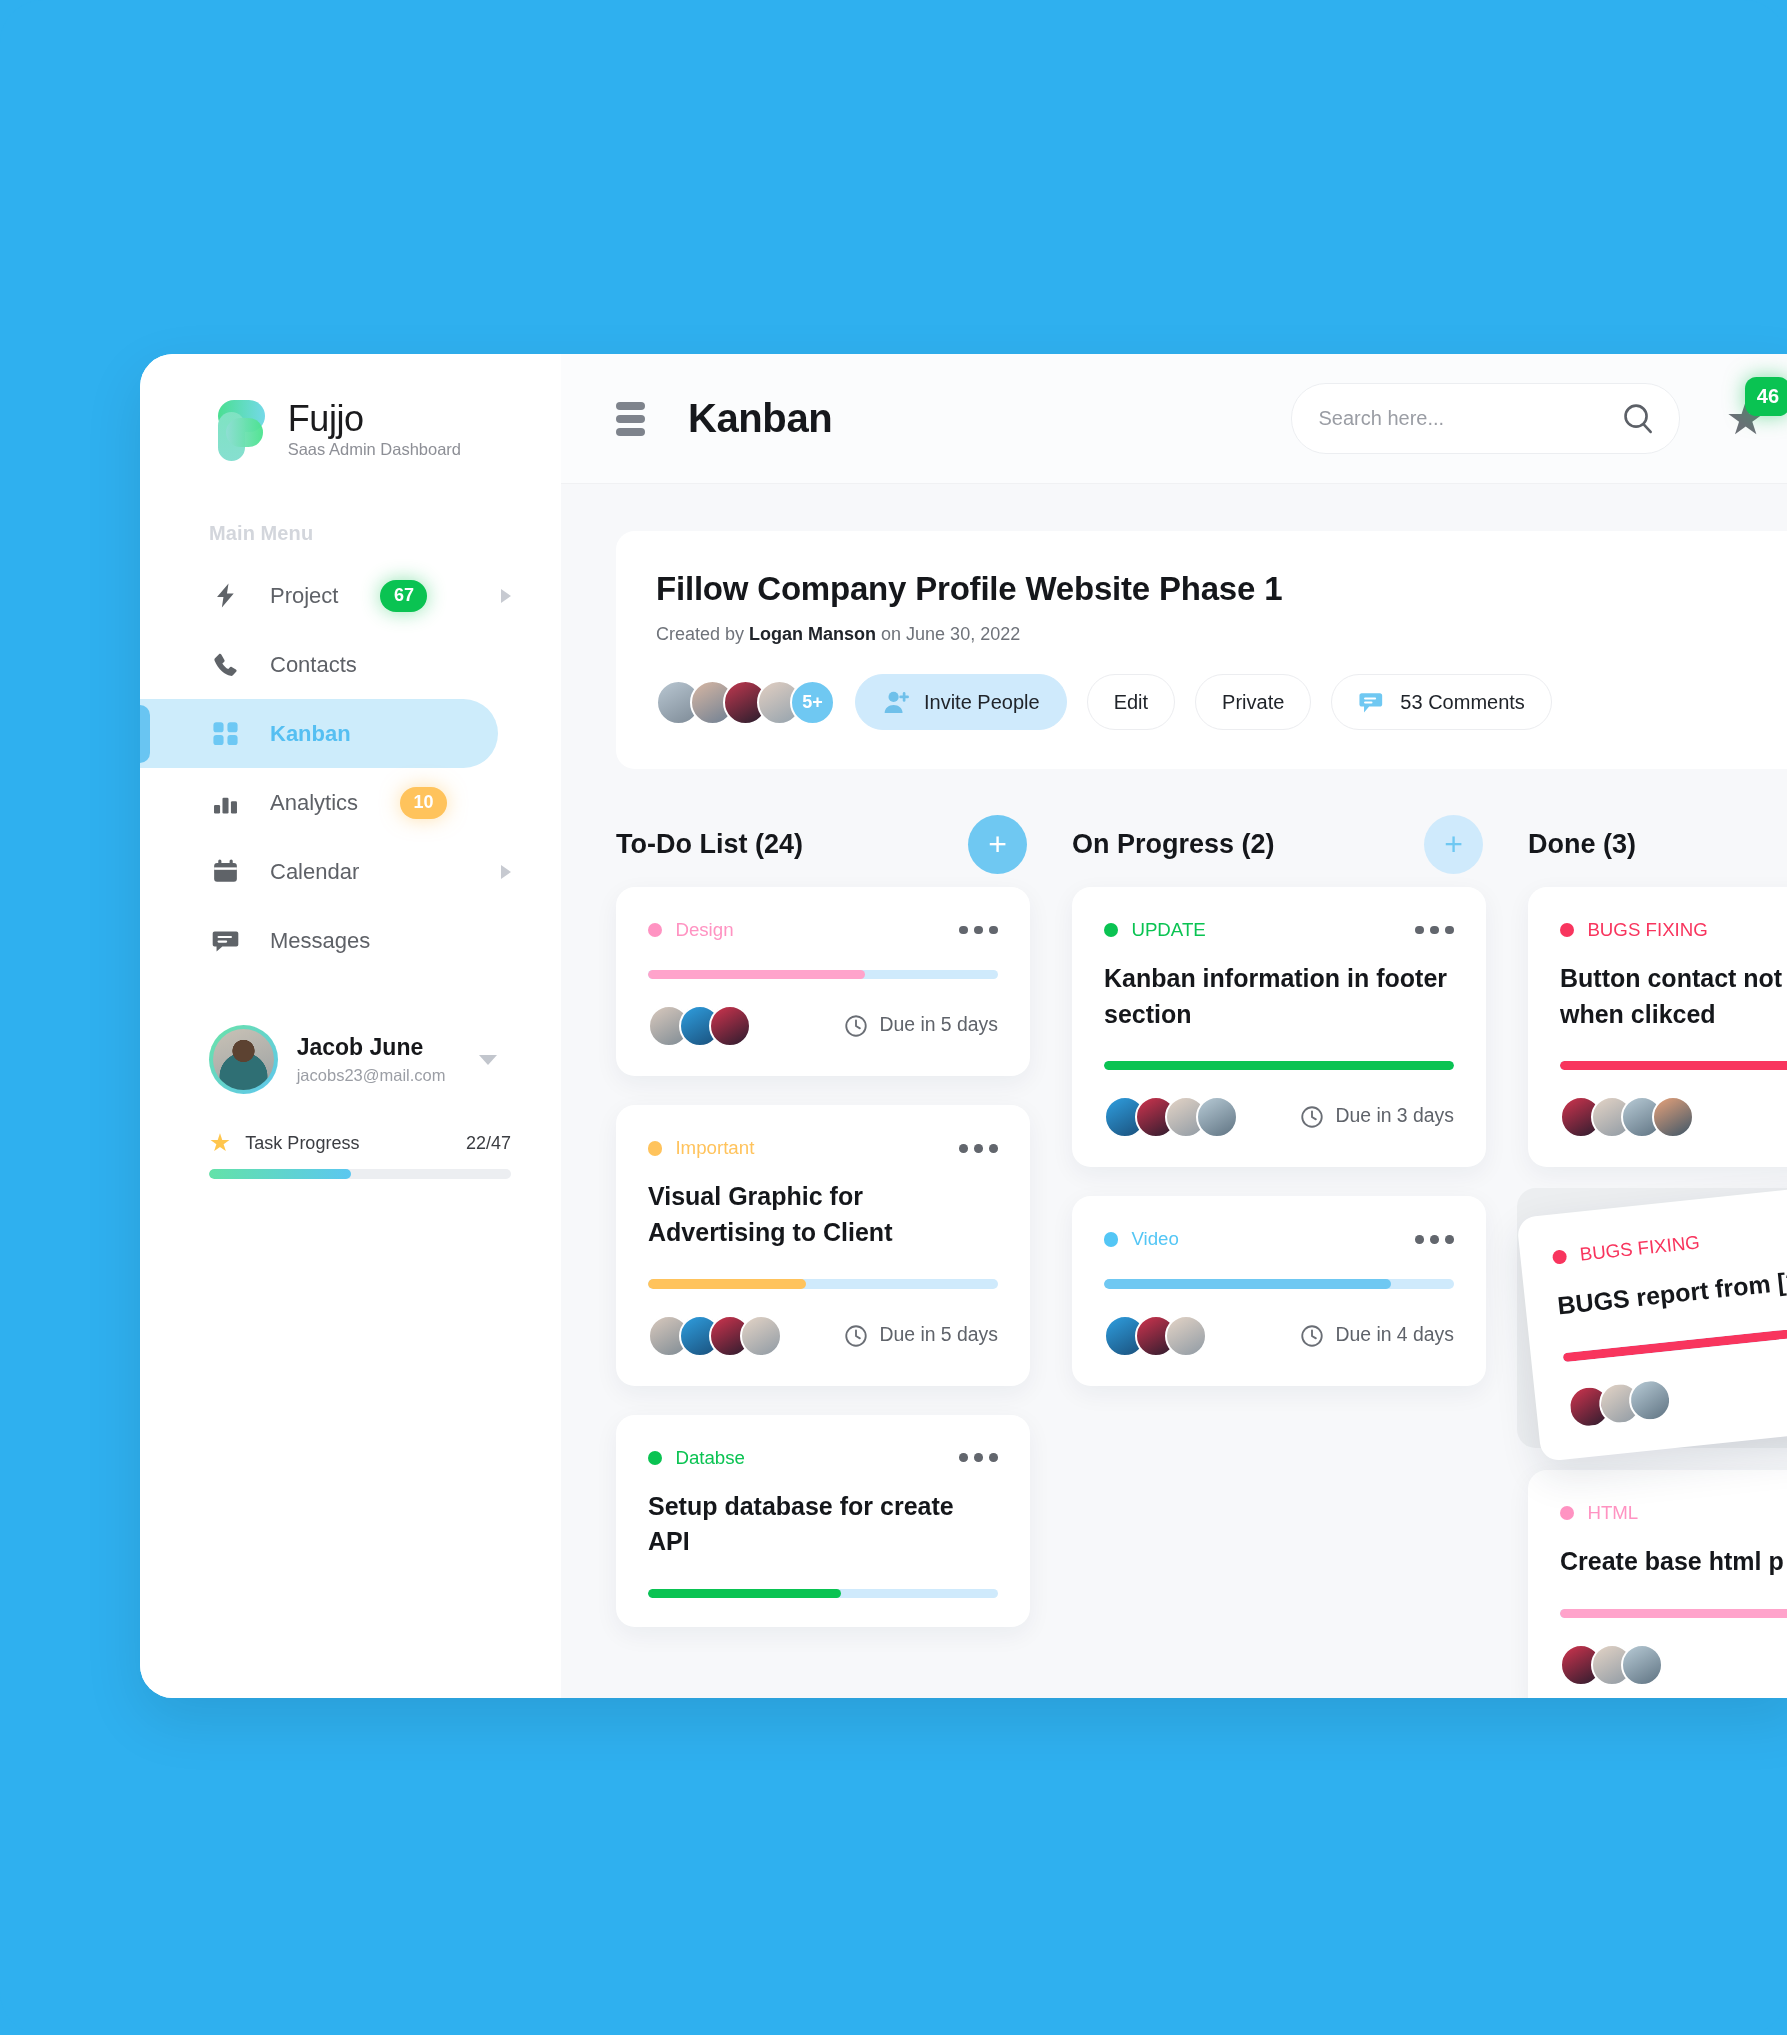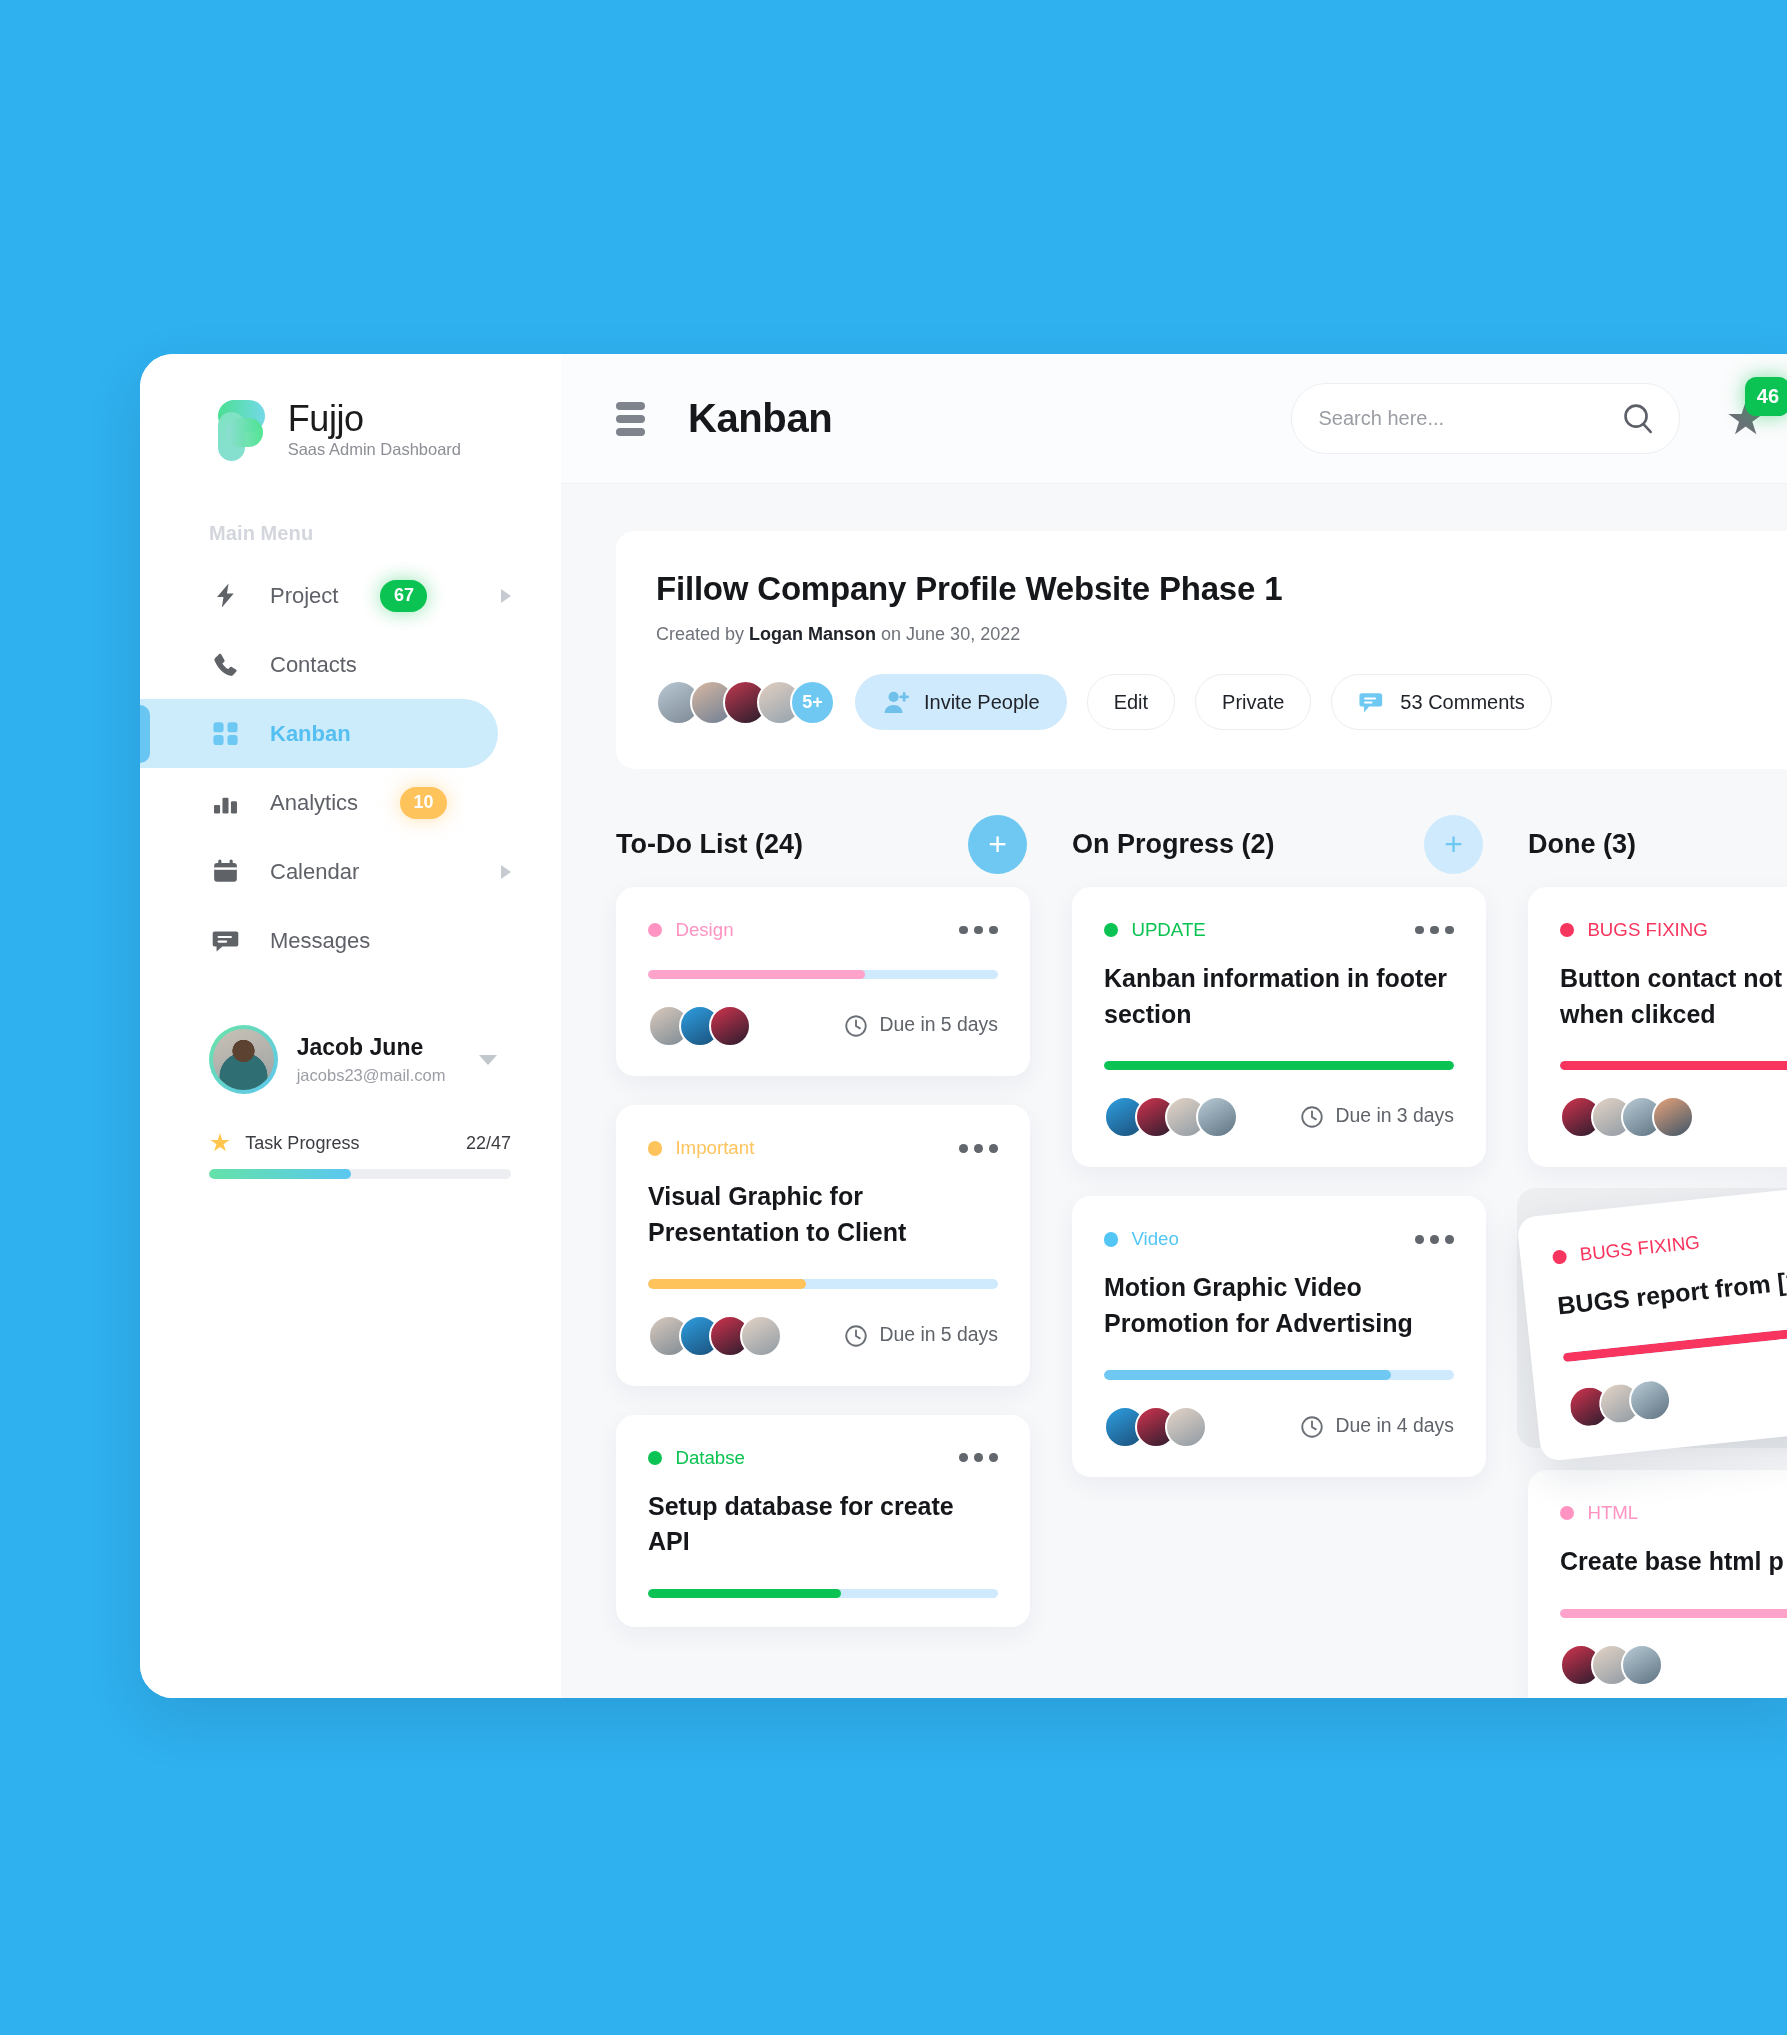--- a/index.html
+++ b/index.html
@@ -550,21 +550,21 @@
               <div class="task-card">
                 <div class="tc-top">
                   <span class="tc-dot" style="background: rgb(255, 195, 92);"></span>
                   <span class="tc-tag" style="color: rgb(255, 195, 92);">Important</span>
                   <span class="tc-dots">
                     <i></i>
                     <i></i>
                     <i></i>
                   </span>
                 </div>
-                <div class="tc-title">Visual Graphic for Presentation to Client</div>
+                <div class="tc-title">Visual Graphic for Advertising to Client</div>
                 <div class="tc-bar">
                   <div class="tc-fill" style="width: 45%; background: rgb(255, 195, 92);"></div>
                 </div>
                 <div class="tc-foot">
                   <div class="avatar-stack">
                     <div class="sm" style="background:linear-gradient(150deg,#d9c9bd,#7e8b94)"></div>
                     <div class="sm" style="background:linear-gradient(150deg,#2f9fe0,#1a4f7a)"></div>
                     <div class="sm" style="background:linear-gradient(150deg,#d1344e,#2a1c2e)"></div>
                     <div class="sm" style="background:linear-gradient(150deg,#e4d4c6,#8f9aa4)"></div>
                   </div>
@@ -631,21 +631,20 @@
               <div class="task-card">
                 <div class="tc-top">
                   <span class="tc-dot" style="background: rgb(83, 198, 245);"></span>
                   <span class="tc-tag" style="color: rgb(83, 198, 245);">Video</span>
                   <span class="tc-dots">
                     <i></i>
                     <i></i>
                     <i></i>
                   </span>
                 </div>
-                <div class="tc-title">Motion Graphic Video Promotion for Advertising</div>
                 <div class="tc-bar">
                   <div class="tc-fill" style="width: 82%; background: rgb(111, 200, 242);"></div>
                 </div>
                 <div class="tc-foot">
                   <div class="avatar-stack">
                     <div class="sm" style="background:linear-gradient(150deg,#2f9fe0,#1a4f7a)"></div>
                     <div class="sm" style="background:linear-gradient(150deg,#d1344e,#2a1c2e)"></div>
                     <div class="sm" style="background:linear-gradient(150deg,#e4d4c6,#8f9aa4)"></div>
                   </div>
                   <div class="tc-due">

